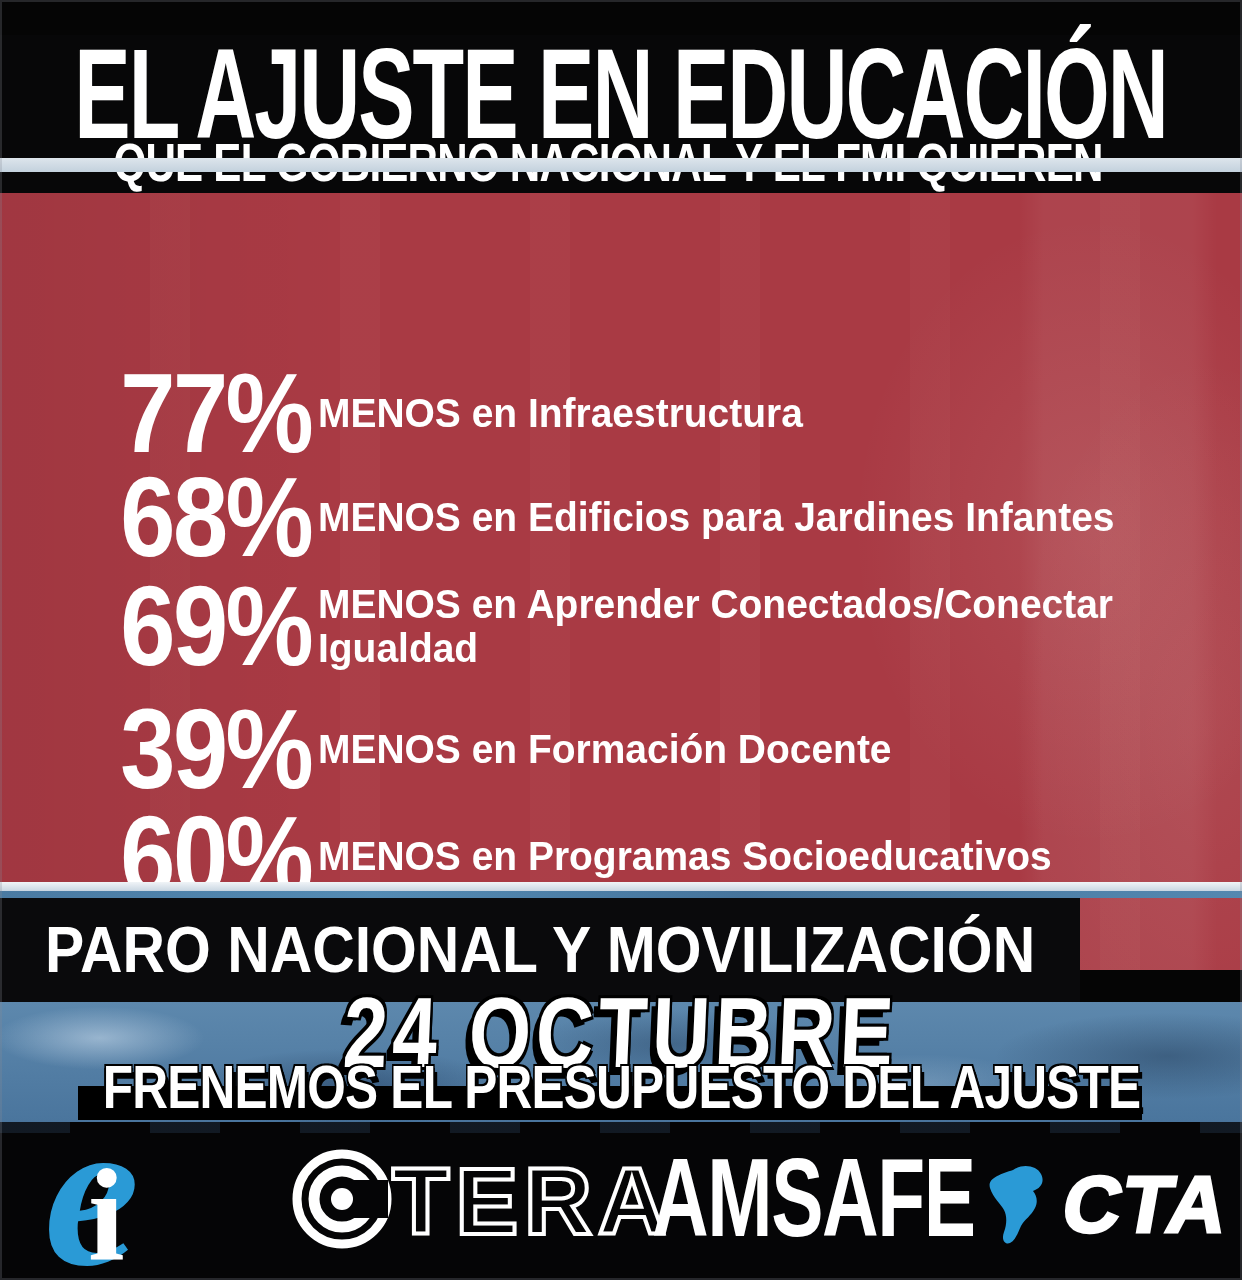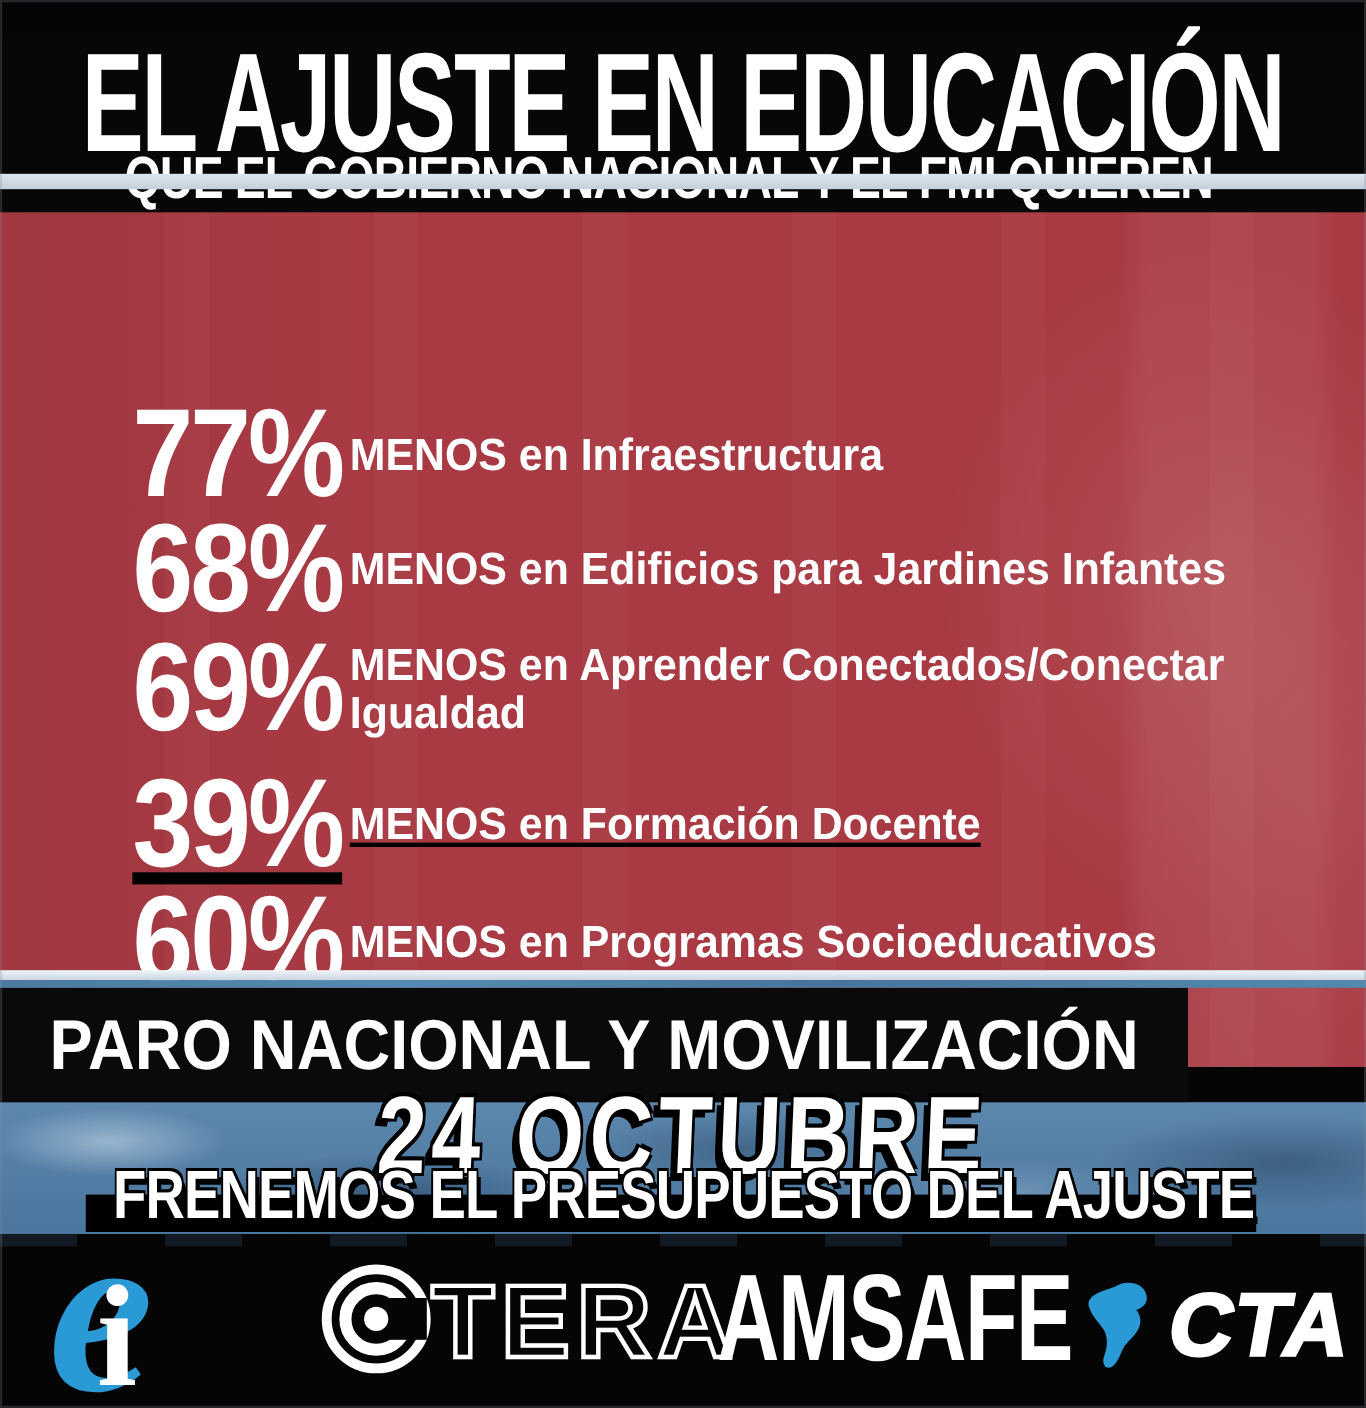--- a/index.html
+++ b/index.html
@@ -31,21 +31,21 @@
     radial-gradient(ellipse 260px 500px at 97% 70%,rgba(255,240,230,.08),rgba(255,240,230,0) 75%),
     linear-gradient(90deg,rgba(255,255,255,0) 82%,rgba(255,255,255,.05) 84%,rgba(255,255,255,.05) 96%,rgba(255,255,255,0) 98%),
     repeating-linear-gradient(90deg,rgba(255,255,255,0) 0 150px,rgba(255,255,255,.025) 150px 190px);}
   .row{position:absolute;left:95px;display:flex;align-items:center;}
   .pct{width:195px;text-align:right;color:#fff;font-weight:bold;font-size:114px;line-height:.85;
     letter-spacing:-3px;transform:scaleX(.87);transform-origin:right center;flex:none;}
   .lbl{margin-left:28px;color:#fff;font-weight:bold;font-size:41px;line-height:1.08;
     transform:scaleX(.95);transform-origin:left center;white-space:nowrap;}
   .lbl .l2{display:block;}
   .row.r1{top:193px;} .row.r2{top:297px;} .row.r3{top:406px;}
-  .row.r4{top:529px;text-decoration:underline;} .row.r5{top:636px;}
+  .row.r4{top:529px;} .row.r5{top:636px;}
 
   
   .paro{position:absolute;left:0;top:898px;width:1080px;height:104px;background:#0a0a0c;
     display:flex;align-items:center;justify-content:center;z-index:2;}
   .paro span{white-space:nowrap;color:#fff;font-weight:bold;font-size:64px;line-height:1;
     letter-spacing:0;transform:scaleX(.92);transform-origin:center;}
 
   
   .blueband{position:absolute;left:0;top:1002px;width:1242px;height:120px;overflow:visible;background:
     radial-gradient(ellipse 150px 45px at 8% 30%,rgba(205,222,238,.55),rgba(205,222,238,0) 70%),

